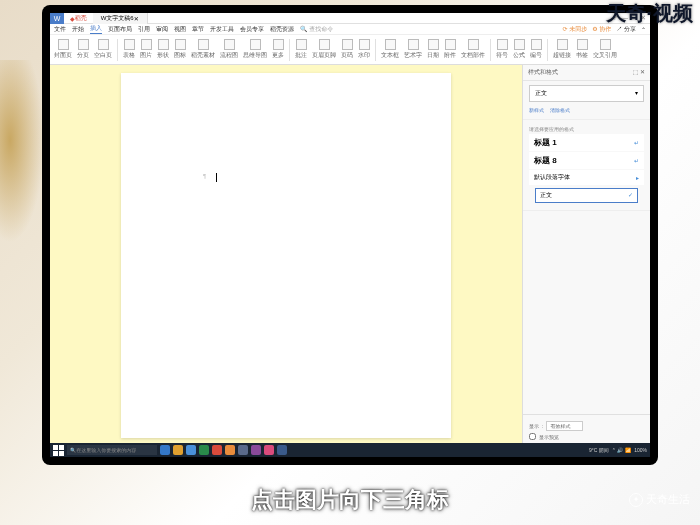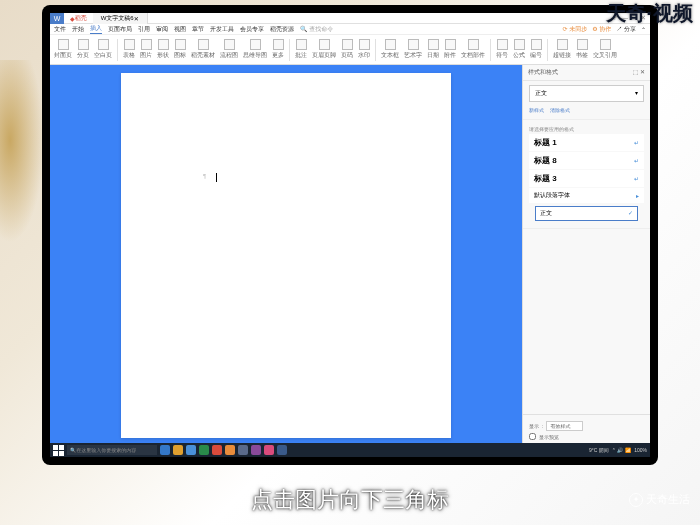--- a/index.html
+++ b/index.html
@@ -15,21 +15,21 @@
 .tb-ctrl{margin-left:auto;display:flex;gap:4px;padding-right:4px;color:#888}
 .tb-ctrl span{font-size:7px}
 .menubar{height:11px;background:#fff;display:flex;align-items:center;padding:0 4px;gap:6px;font-size:6px;color:#333;border-bottom:1px solid #eee}
 .menubar .active{color:#4a7dc9;border-bottom:1px solid #4a7dc9}
 .menubar .right{margin-left:auto;display:flex;gap:5px;align-items:center}
 .menubar .accent{color:#e88c3c}
 .ribbon{height:30px;background:#fff;display:flex;align-items:center;padding:2px 4px;gap:5px;border-bottom:1px solid #ddd;color:#666;font-size:6px}
 .ribbon .rbn-i{display:flex;flex-direction:column;align-items:center;gap:1px}
 .ribbon .rbn-ic{width:11px;height:11px;border:1px solid #bbb;background:#f8f8f8}
 .ribbon .sep{width:1px;height:22px;background:#e0e0e0}
-.workspace{display:flex;height:calc(100% - 63px);background:#3b82f6}
+.workspace{display:flex;height:calc(100% - 63px);background:#fef9c3}
 .doc-area{flex:1;display:flex;justify-content:center;padding:8px 6px;overflow:hidden}
 .page{width:330px;height:100%;background:#fff;box-shadow:0 1px 3px rgba(0,0,0,.15);position:relative}
 .cursor{position:absolute;left:95px;top:100px;width:1px;height:9px;background:#000}
 .marker{position:absolute;left:82px;top:100px;color:#bbb;font-size:6px}
 .panel{width:128px;background:#f8f8f8;border-left:1px solid #ddd;display:flex;flex-direction:column;font-size:6px}
 .panel-h{padding:3px 5px;display:flex;justify-content:space-between;color:#666;border-bottom:1px solid #e5e5e5}
 .panel-sec{padding:4px 6px;border-bottom:1px solid #eee}
 .panel-sel{padding:3px 5px;border:1px solid #ccc;background:#fff;display:flex;justify-content:space-between;margin-bottom:3px}
 .panel-links{display:flex;gap:6px;color:#4a7dc9;font-size:5px;padding:2px 0}
 .panel-hint{color:#888;padding:2px 0;font-size:5px}
@@ -37,21 +37,21 @@
 .style-item .nm{font-weight:bold;font-size:8px}
 .style-item .ck{color:#4a90d9;font-size:6px}
 .style-item.small .nm{font-size:6px;font-weight:normal}
 .style-input{margin:3px 6px;padding:2px 4px;border:1px solid #4a7dc9;background:#fff;display:flex;justify-content:space-between}
 .panel-bottom{margin-top:auto;padding:5px 6px;border-top:1px solid #e0e0e0;color:#666;font-size:5px}
 .pb-row{display:flex;align-items:center;gap:3px;padding:1px 0}
 .statusbar{position:absolute;bottom:0;left:0;right:0;height:11px;background:#fff;border-top:1px solid #ddd;display:flex;align-items:center;padding:0 5px;font-size:5px;color:#666;gap:6px}
 .watermark-tr{position:absolute;right:7px;top:0;color:#0f172a;font-size:20px;font-weight:bold;text-shadow:0 0 3px rgba(0,0,0,.5)}
 .watermark-br{position:absolute;right:10px;bottom:18px;color:#fff;font-size:11px;display:flex;align-items:center;gap:3px}
 .wm-logo{width:14px;height:14px;border:1.5px solid #fff;border-radius:50%;display:flex;align-items:center;justify-content:center;font-size:8px}
-.caption{position:absolute;bottom:10px;left:0;right:0;text-align:center;color:#fff;font-size:22px;font-weight:400;text-shadow:0 0 4px rgba(0,0,0,.8),0 0 2px rgba(0,0,0,.9)}
+.caption{position:absolute;bottom:10px;left:0;right:0;text-align:center;color:#fff;font-size:22px;font-weight:700;text-shadow:0 0 4px rgba(0,0,0,.8),0 0 2px rgba(0,0,0,.9)}
 .win-taskbar{position:absolute;bottom:8px;left:8px;right:8px;height:14px;background:#1a2533;display:flex;align-items:center;padding:0 3px;gap:3px}
 .win-start{width:11px;height:11px;display:grid;grid-template-columns:1fr 1fr;gap:1px}
 .win-start div{background:#fff}
 .win-search{width:90px;height:10px;background:#2a3543;color:#888;font-size:5px;display:flex;align-items:center;padding:0 3px}
 .win-icons{display:flex;gap:3px}
 .win-ic{width:10px;height:10px;border-radius:2px}
 .win-tray{margin-left:auto;display:flex;gap:3px;color:#ccc;font-size:5px;align-items:center}
 </style>
 </head>
 <body>
@@ -233,24 +233,20 @@
         <div class="panel-sec">
           <div class="panel-hint">请选择要应用的格式</div>
           <div class="style-item">
               <span class="nm">标题 1</span>
               <span class="ck">↵</span>
             </div>
           <div class="style-item">
               <span class="nm">标题 8</span>
               <span class="ck">↵</span>
             </div>
-          <div class="style-item">
-              <span class="nm">标题 3</span>
-              <span class="ck">↵</span>
-            </div>
           <div class="style-item small">
               <span class="nm">默认段落字体</span>
               <span class="ck">▸</span>
             </div>
           <div class="style-input">
               <span>正文</span>
               <span style="color:#4a90d9">✓</span>
             </div>
         </div>
         <div class="panel-bottom">

